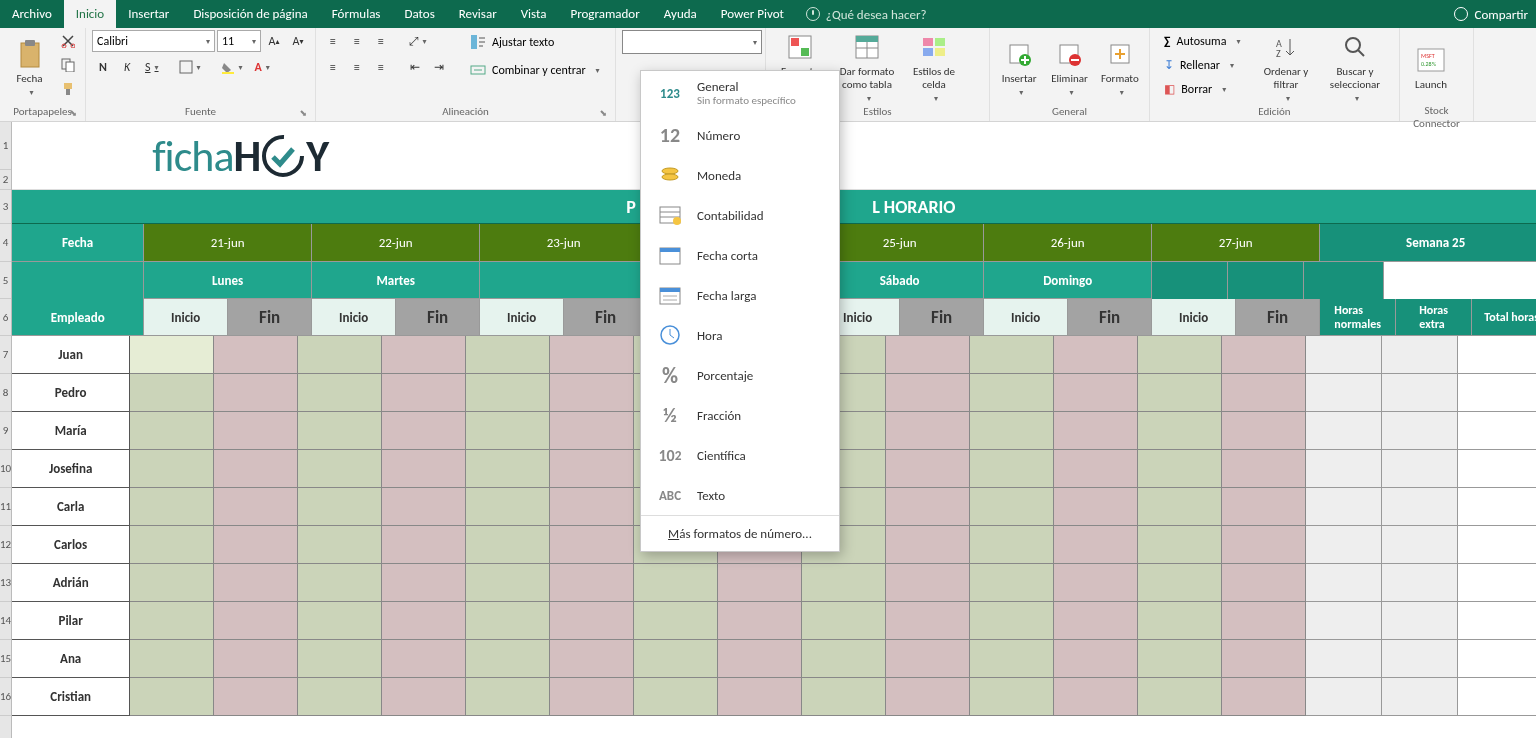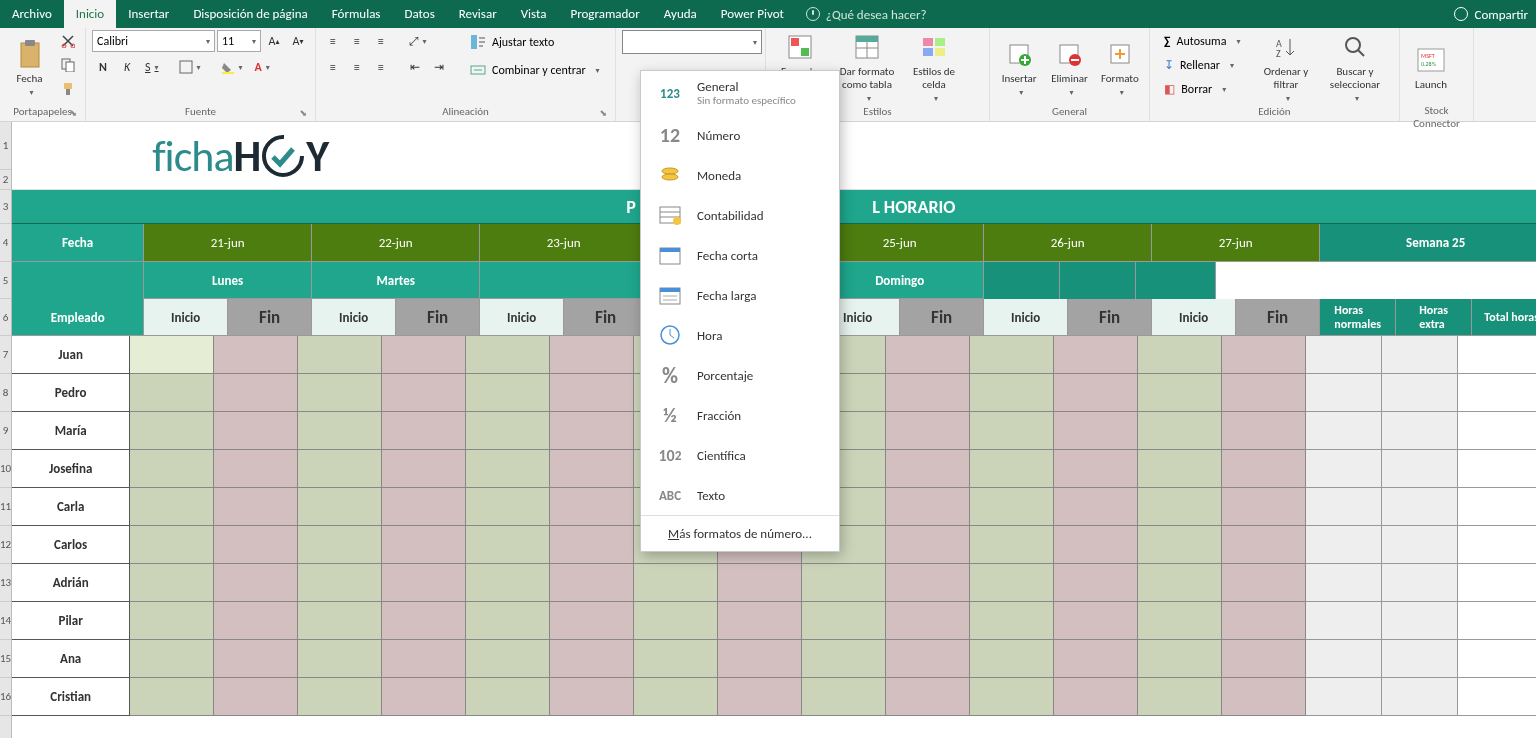--- a/index.html
+++ b/index.html
@@ -527,20 +527,21 @@
       <div class="cell teal2 day-col">27-jun</div>
       <div class="cell teal-dk" style="width:232px">Semana 25</div>
     </div>
 
     <div class="hdr-row2">
       <div class="cell teal emp-col" style="border-bottom:none"></div>
       <div class="cell teal day-col">Lunes</div>
       <div class="cell teal day-col">Martes</div>
       <div class="cell teal day-col"></div>
       <div class="cell teal day-col">Viernes</div>
+      <div class="cell teal day-col">Sábado</div>
       <div class="cell teal day-col">Domingo</div>
       <div class="cell teal-dk sum-col" style="border-bottom:none;white-space:pre-line;font-size:12px"></div>
       <div class="cell teal-dk sum-col" style="border-bottom:none;white-space:pre-line;font-size:12px"></div>
       <div class="cell teal-dk sum-col3" style="border-bottom:none;font-size:12px"></div>
     </div>
 
     <div class="hdr-row3">
       <div class="cell teal emp-col" style="border-top:none">Empleado</div>
       <div class="cell ini-hdr half-col">Inicio</div>
       <div class="cell fin-hdr half-col">Fin</div>

